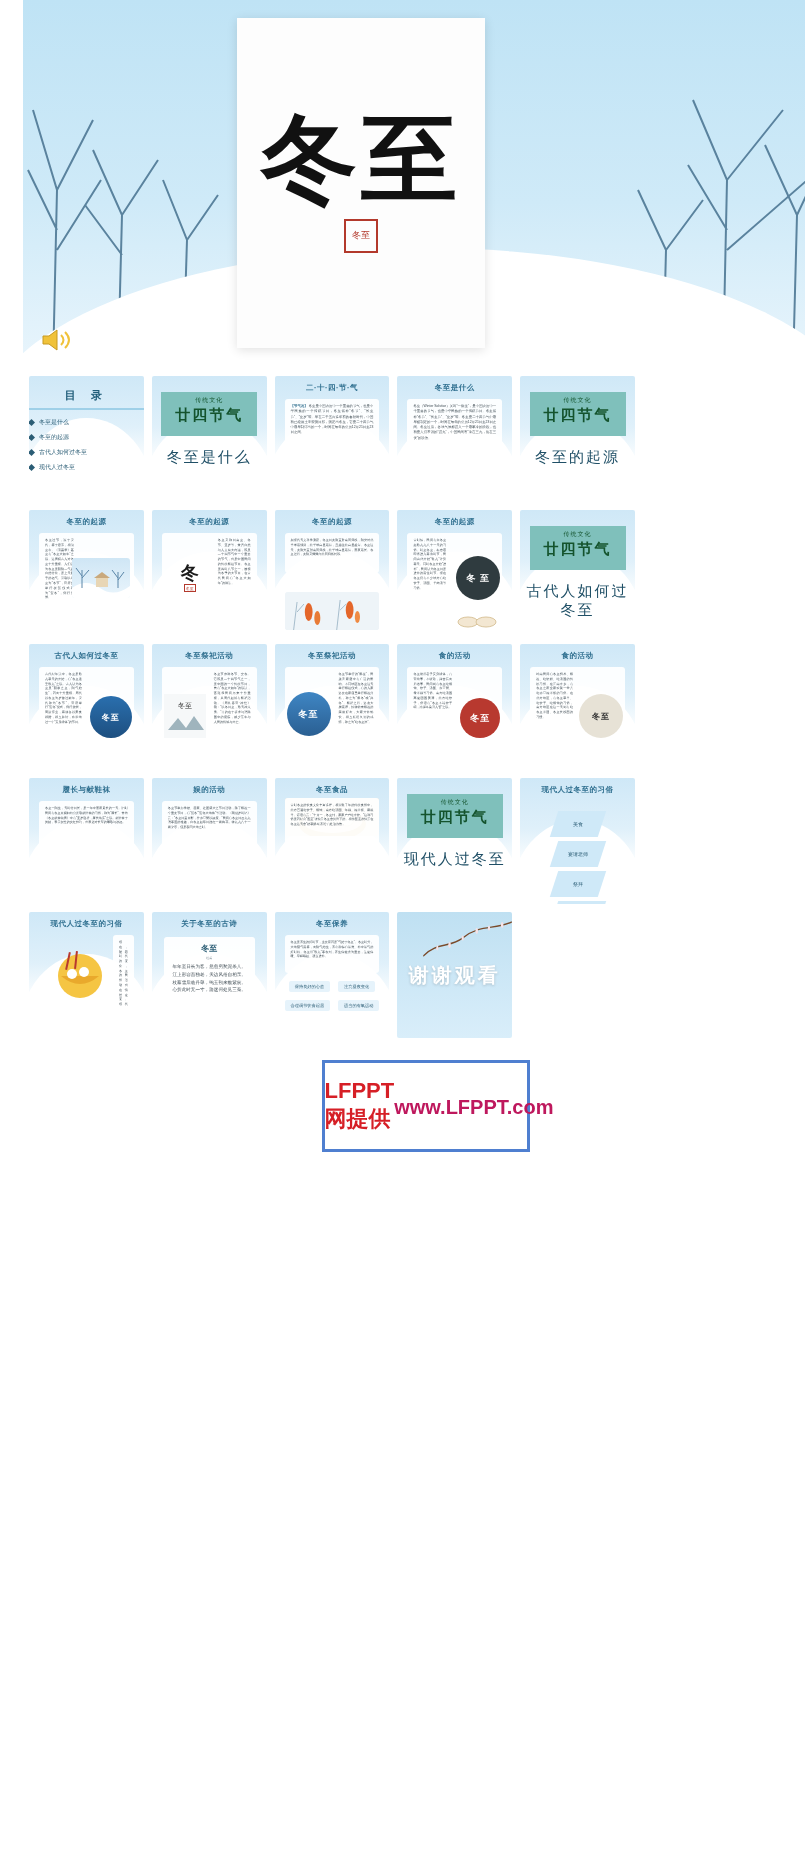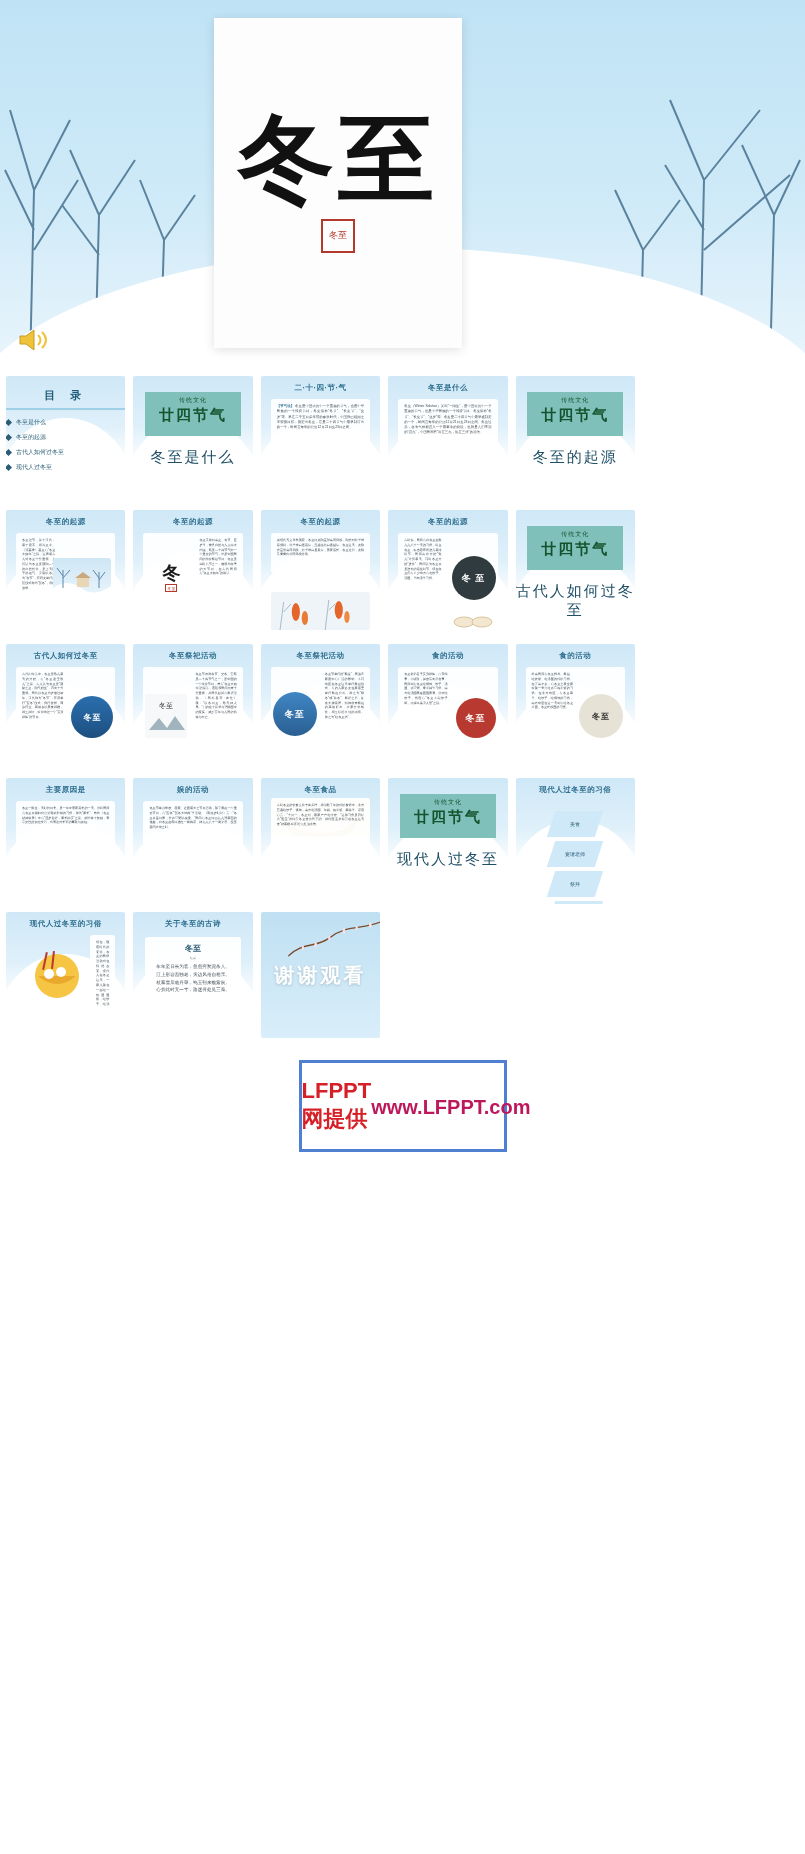--- a/index.html
+++ b/index.html
@@ -2,21 +2,21 @@
 <html><head>
 <meta charset="utf-8">
 <style>
   * { box-sizing: border-box; margin: 0; padding: 0; }
   body {
     width: 805px;
     background: #ffffff;
     font-family: "Liberation Sans", sans-serif;
     color: #222;
   }
-  .deck { width: 641px; position: relative; }
+  .deck { width: 641px; position: relative; padding-left: 23px; }
 
   
   .cover {
     position: relative;
     width: 805px; height: 368px;
     background: linear-gradient(180deg, #bfe3f5 0%, #cfeaf8 55%, #e9f5fc 100%);
     overflow: hidden;
   }
   .cover .snowhill {
     position:absolute; left:-5%; bottom:-60px; width:110%; height:180px;
@@ -368,21 +368,21 @@
       <div class="hill"></div>
       <div class="s-head">食的活动</div>
       <div class="s-body tiny" style="padding-right:52px">岭南民间有冬至扫墓、祭祖、吃烧腊、吃汤圆的传统习俗。在江南水乡，有冬至之夜全家欢聚一堂共吃赤豆糯米饭的习俗。在北方地区，有冬至宰羊、吃饺子、吃馄饨的习俗，南方地区在这一天则有吃冬至米团、冬至长线面的习惯。</div>
       <div class="circ" style="right:12px; top:50px; width:44px; height:44px; background:#e7e2d6; color:#333;">
         <span style="font-size:8px">冬至</span>
       </div>
     </div>
 
     <div class="slide">
       <div class="hill"></div>
-      <div class="s-head">主要原因是</div>
+      <div class="s-head">履长与献鞋袜</div>
       <div class="s-body tiny">冬至一阳生，天时转日长，是一年中黑夜最长的一天。旧时民间有冬至日媳妇向公婆敬献鞋袜的习俗，称为“履长”。曹植《冬至献袜颂表》中有“亚岁迎祥，履长纳庆”之说。献鞋袜于舅姑，表示女性的女红技巧，也表达对长辈的尊敬与祝福。</div>
     </div>
 
     <div class="slide">
       <div class="hill"></div>
       <div class="s-head">娱的活动</div>
       <div class="s-body tiny">冬至节举办学校、居家、社团盛大之节日活动，除了祭祖一个重要节日，有“贺冬”“贺冬大地梅”等活动。《荆楚岁时记》云：“冬至日量日影，作赤豆粥以禳疫。”民间有冬至日画九九消寒图的雅趣，自冬至起每日描红一瓣梅花，待九九八十一瓣染尽，便是春回大地之时。</div>
     </div>
 
     <div class="slide">
@@ -459,20 +459,33 @@
       <div class="poem">
         <div class="pt">冬至</div>
         <div class="pa">杜甫</div>
         <div class="pl">年年至日长为客，忽忽穷愁泥杀人。</div>
         <div class="pl">江上形容吾独老，天边风俗自相亲。</div>
         <div class="pl">杖藜雪后临丹壑，鸣玉朝来散紫宸。</div>
         <div class="pl">心折此时无一寸，路迷何处见三秦。</div>
       </div>
     </div>
 
+    <div class="slide">
+      <div class="hill"></div>
+      <div class="s-head">冬至保养</div>
+      <div class="s-body tiny short" style="height:38px">冬至是养生的好时节，主要原因是“气始于冬至”。冬至时分，大地阴气最盛，而阳气始生，养心肺保心益肾、补中益气的好时机。冬至后“数九”寒冬到，养生保健尤为重要，注意保暖、早睡晚起、适当进补。</div>
+      <div class="pill-row">
+        <div class="pill">保持良好的心态</div>
+        <div class="pill">注意昼夜变化</div>
+      </div>
+      <div class="pill-row">
+        <div class="pill">合理调节饮食起居</div>
+        <div class="pill">适当的有氧运动</div>
+      </div>
+    </div>
 
     <div class="slide" style="background:linear-gradient(180deg,#bfe0f2,#d9eefa);">
       <svg style="position:absolute;inset:0" width="100%" height="126" viewBox="0 0 262 126" preserveAspectRatio="none">
         <path d="M262 10 C220 18 190 12 150 26 C120 36 90 30 60 44" stroke="#7a4a2a" stroke-width="1.4" fill="none"></path>
         <g fill="#f6e2e6">
           <circle cx="240" cy="13" r="3"></circle>
             <circle cx="210" cy="16" r="2.6"></circle>
           <circle cx="182" cy="19" r="3"></circle>
             <circle cx="150" cy="26" r="2.6"></circle>
           <circle cx="120" cy="33" r="3"></circle>

